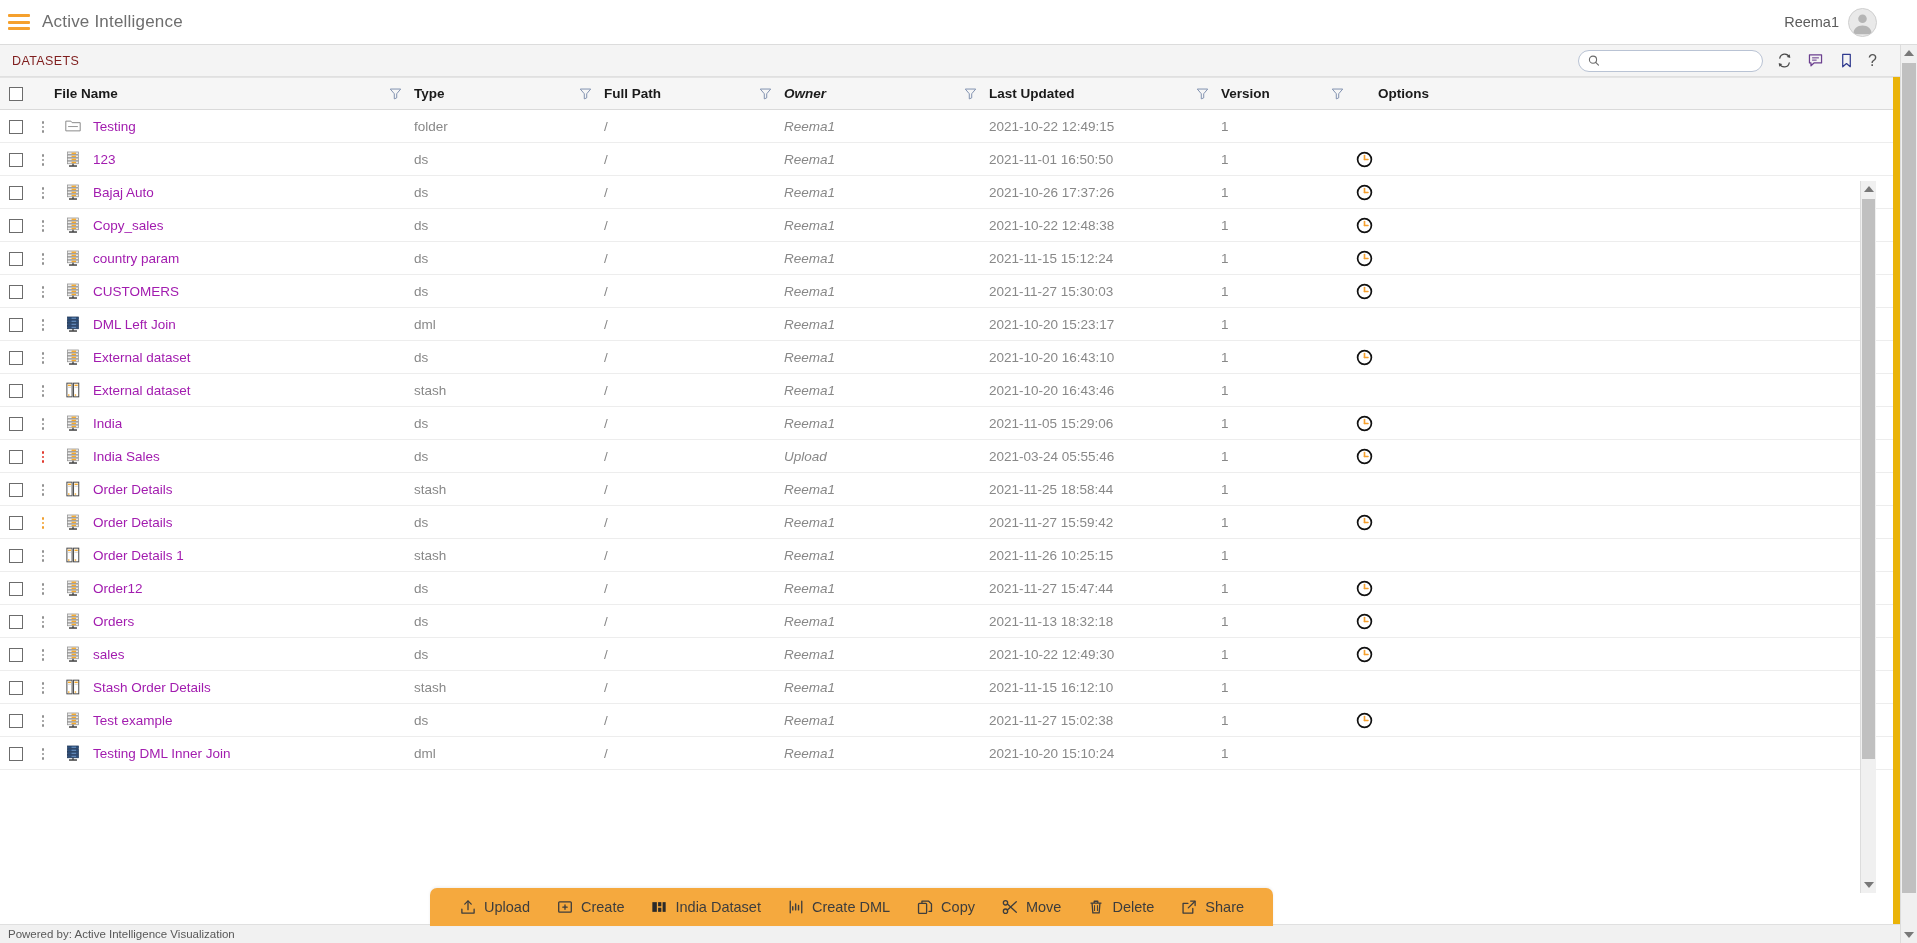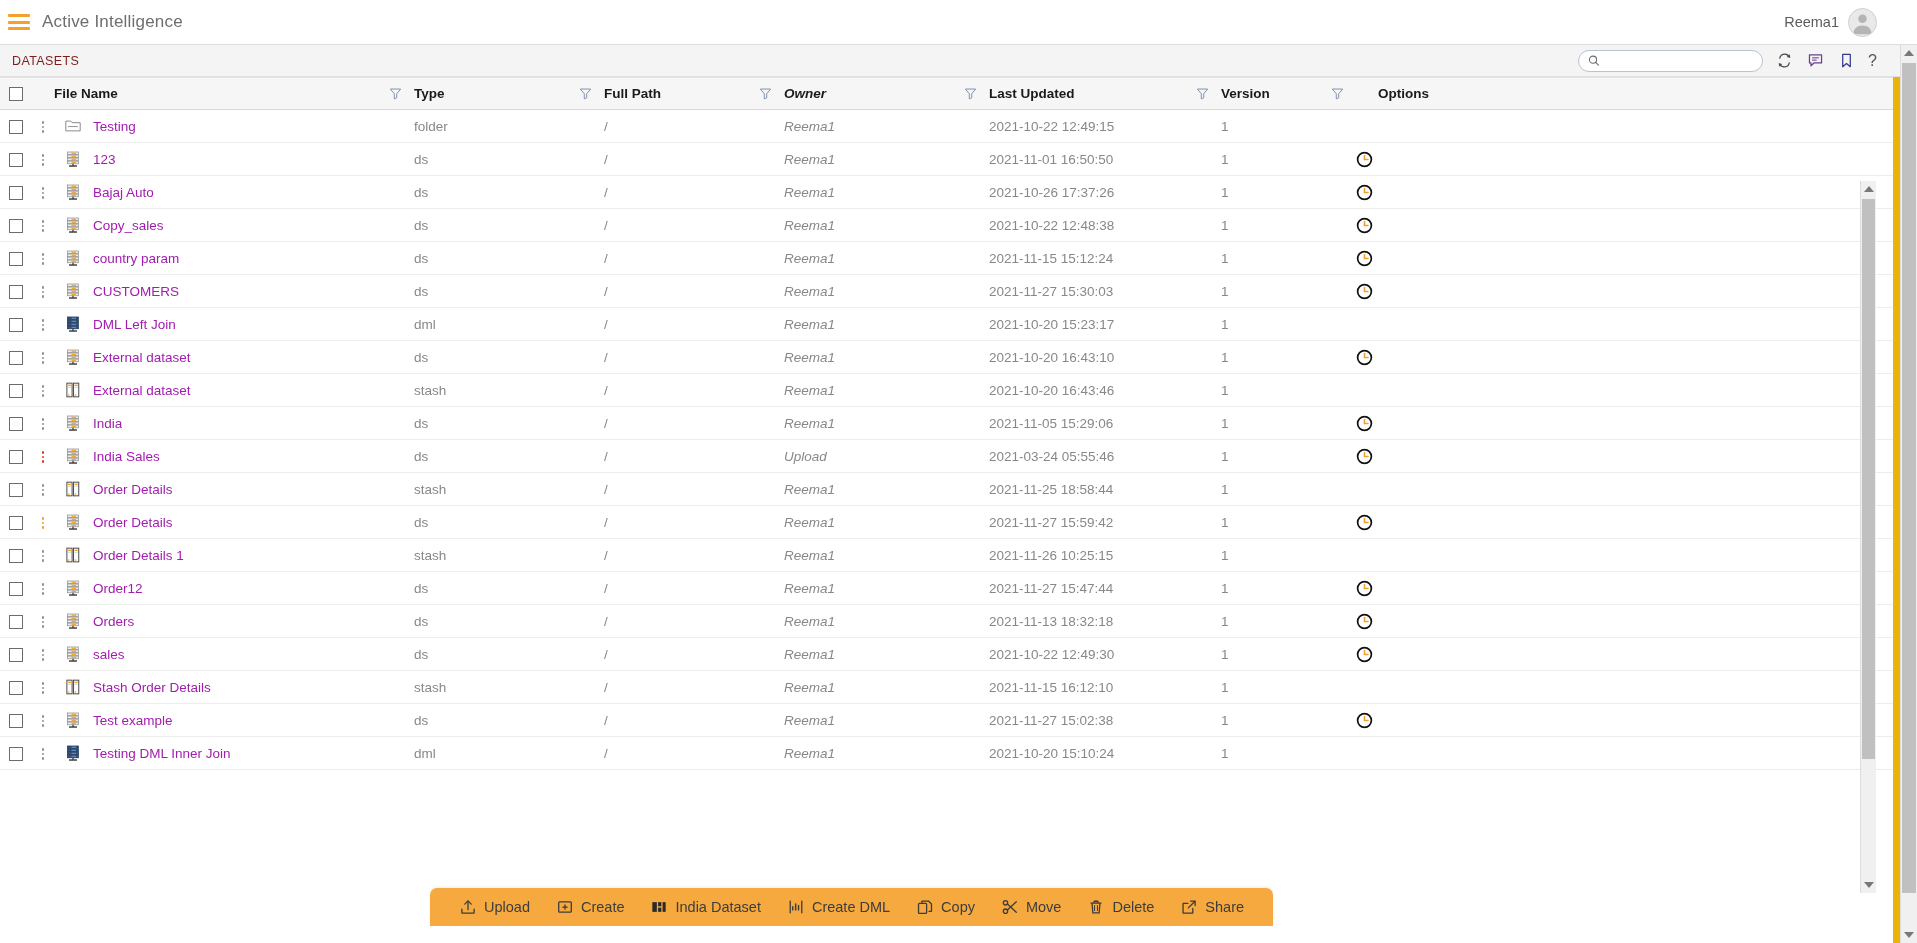--- a/index.html
+++ b/index.html
@@ -1121,13 +1121,16 @@
           <svg width="18" height="18" viewBox="0 0 20 20">
             <path d="M11.8 3.4h5v5" stroke="#3d3d3d" stroke-width="1.45" fill="none" stroke-linejoin="round" stroke-linecap="round"></path>
             <path d="M16.4 3.8 9.2 11" stroke="#3d3d3d" stroke-width="1.45" fill="none" stroke-linejoin="round" stroke-linecap="round"></path>
             <path d="M14.2 11.6v5.2H3.4V6h5.4" stroke="#3d3d3d" stroke-width="1.45" fill="none" stroke-linejoin="round" stroke-linecap="round"></path>
           </svg>
         </span>
         <span>Share</span>
       </div>
     </div>
 
+  <div class="footer">
+    <span>Powered by: Active Intelligence Visualization</span>
+  </div>
 </div>
 
 </body></html>

